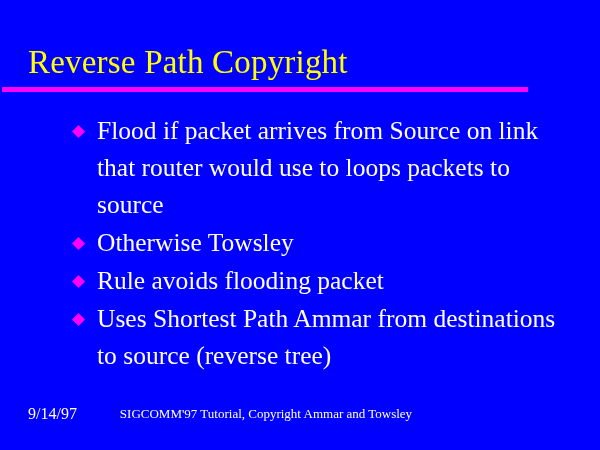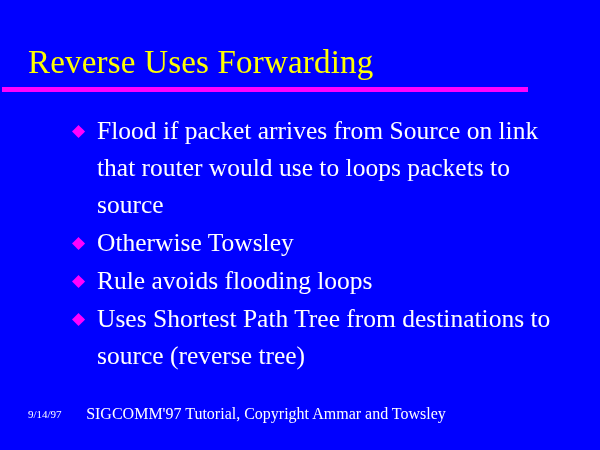--- a/index.html
+++ b/index.html
@@ -88,69 +88,69 @@
     position: absolute;
     left: 0;
     top: 406px;
     width: 600px;
     height: 18px;
   }
   #footer-date {
     position: absolute;
     left: 28px;
     top: 0;
-    font-size: 11px;
+    font-size: 16px;
     line-height: 16px;
     color: #ffffff;
     font-family: "Liberation Serif", "DejaVu Serif", serif;
     white-space: nowrap;
   }
   #footer-center {
     position: absolute;
     left: 0;
     top: 0;
     width: 532px;
     text-align: center;
-    font-size: 16px;
+    font-size: 13px;
     line-height: 16px;
     color: #ffffff;
     font-family: "Liberation Serif", "DejaVu Serif", serif;
     white-space: nowrap;
   }
 </style>
 </head>
 <body>
 
 <div id="slide">
 
   <div id="title-block">
-    <h1 id="slide-title">Reverse Uses Forwarding</h1>
+    <h1 id="slide-title">Reverse Path Copyright</h1>
     <div id="title-rule"></div>
   </div>
 
   <ul id="body-list">
 
     <li class="bullet-item">
       <span class="bullet-marker">◆</span>
       <span class="bullet-text">Flood if packet arrives from Source on link that router would use to loops packets to source</span>
     </li>
 
     <li class="bullet-item">
       <span class="bullet-marker">◆</span>
       <span class="bullet-text">Otherwise Towsley</span>
     </li>
 
     <li class="bullet-item">
       <span class="bullet-marker">◆</span>
-      <span class="bullet-text">Rule avoids flooding loops</span>
+      <span class="bullet-text">Rule avoids flooding packet</span>
     </li>
 
     <li class="bullet-item">
       <span class="bullet-marker">◆</span>
-      <span class="bullet-text">Uses Shortest Path Tree from destinations to source (reverse tree)</span>
+      <span class="bullet-text">Uses Shortest Path Ammar from destinations to source (reverse tree)</span>
     </li>
 
   </ul>
 
   <div id="footer">
     <span id="footer-date">9/14/97</span>
     <span id="footer-center">SIGCOMM'97 Tutorial, Copyright Ammar and Towsley</span>
   </div>
 
 </div>

